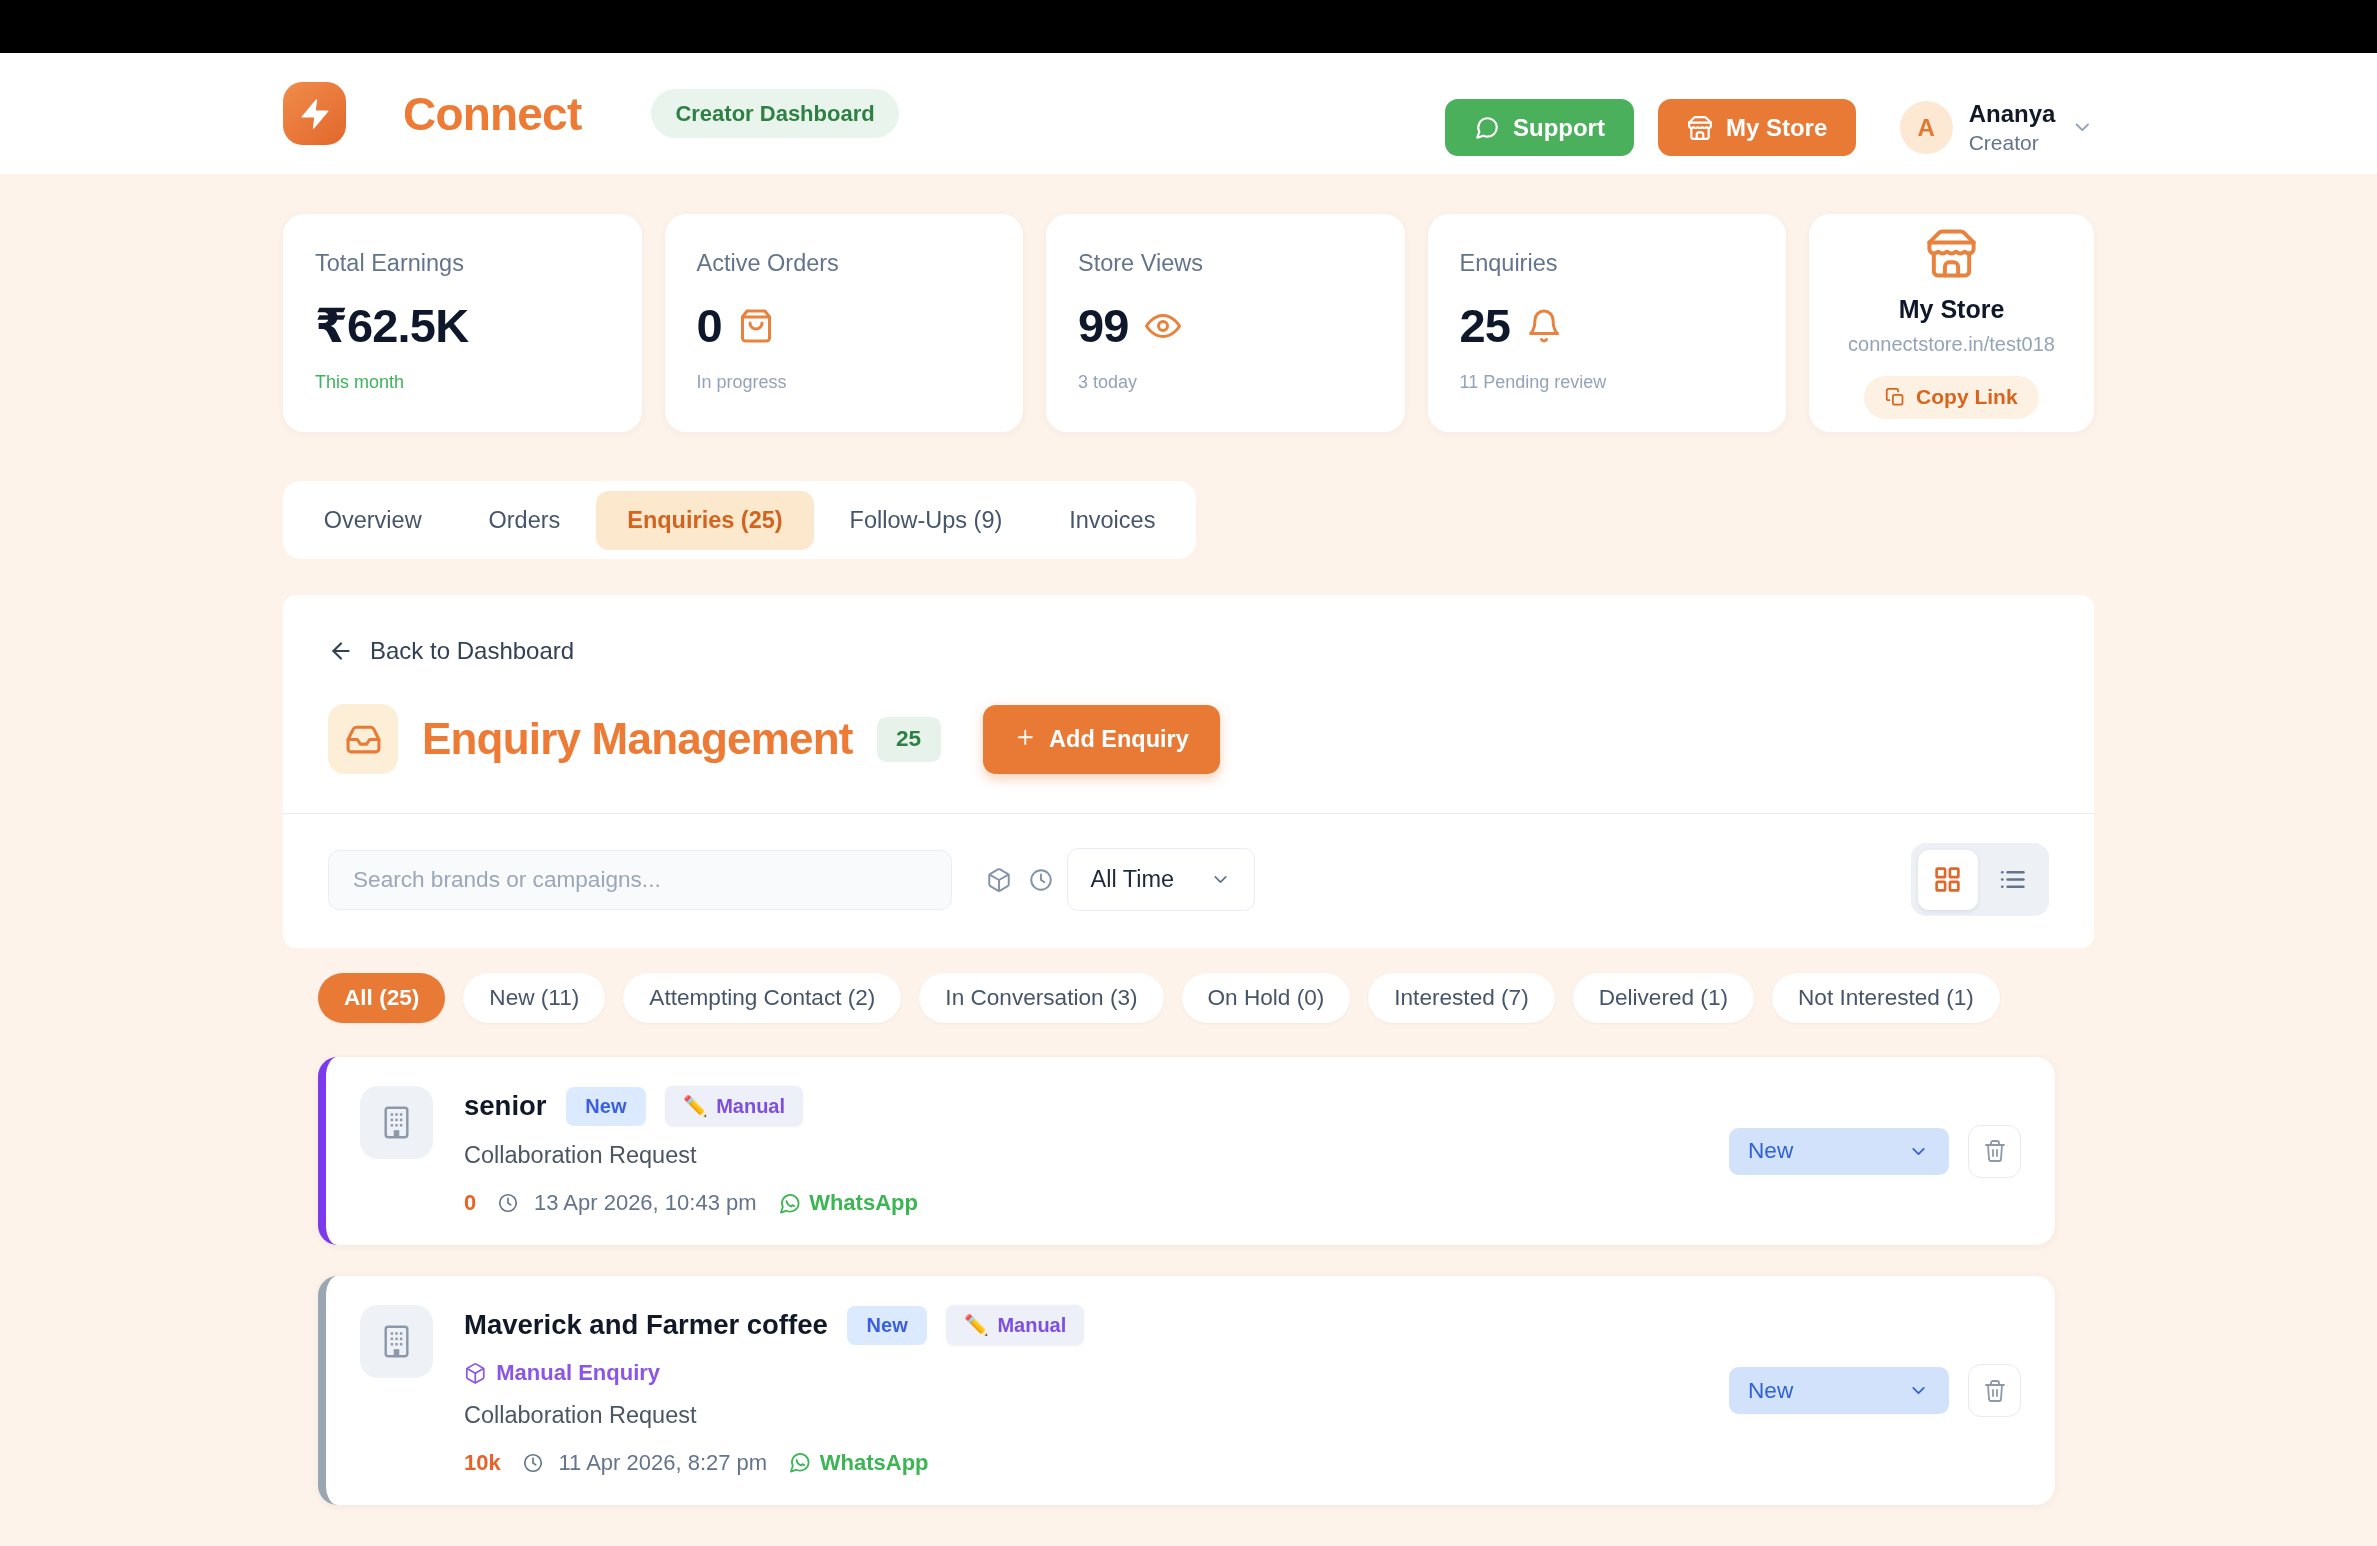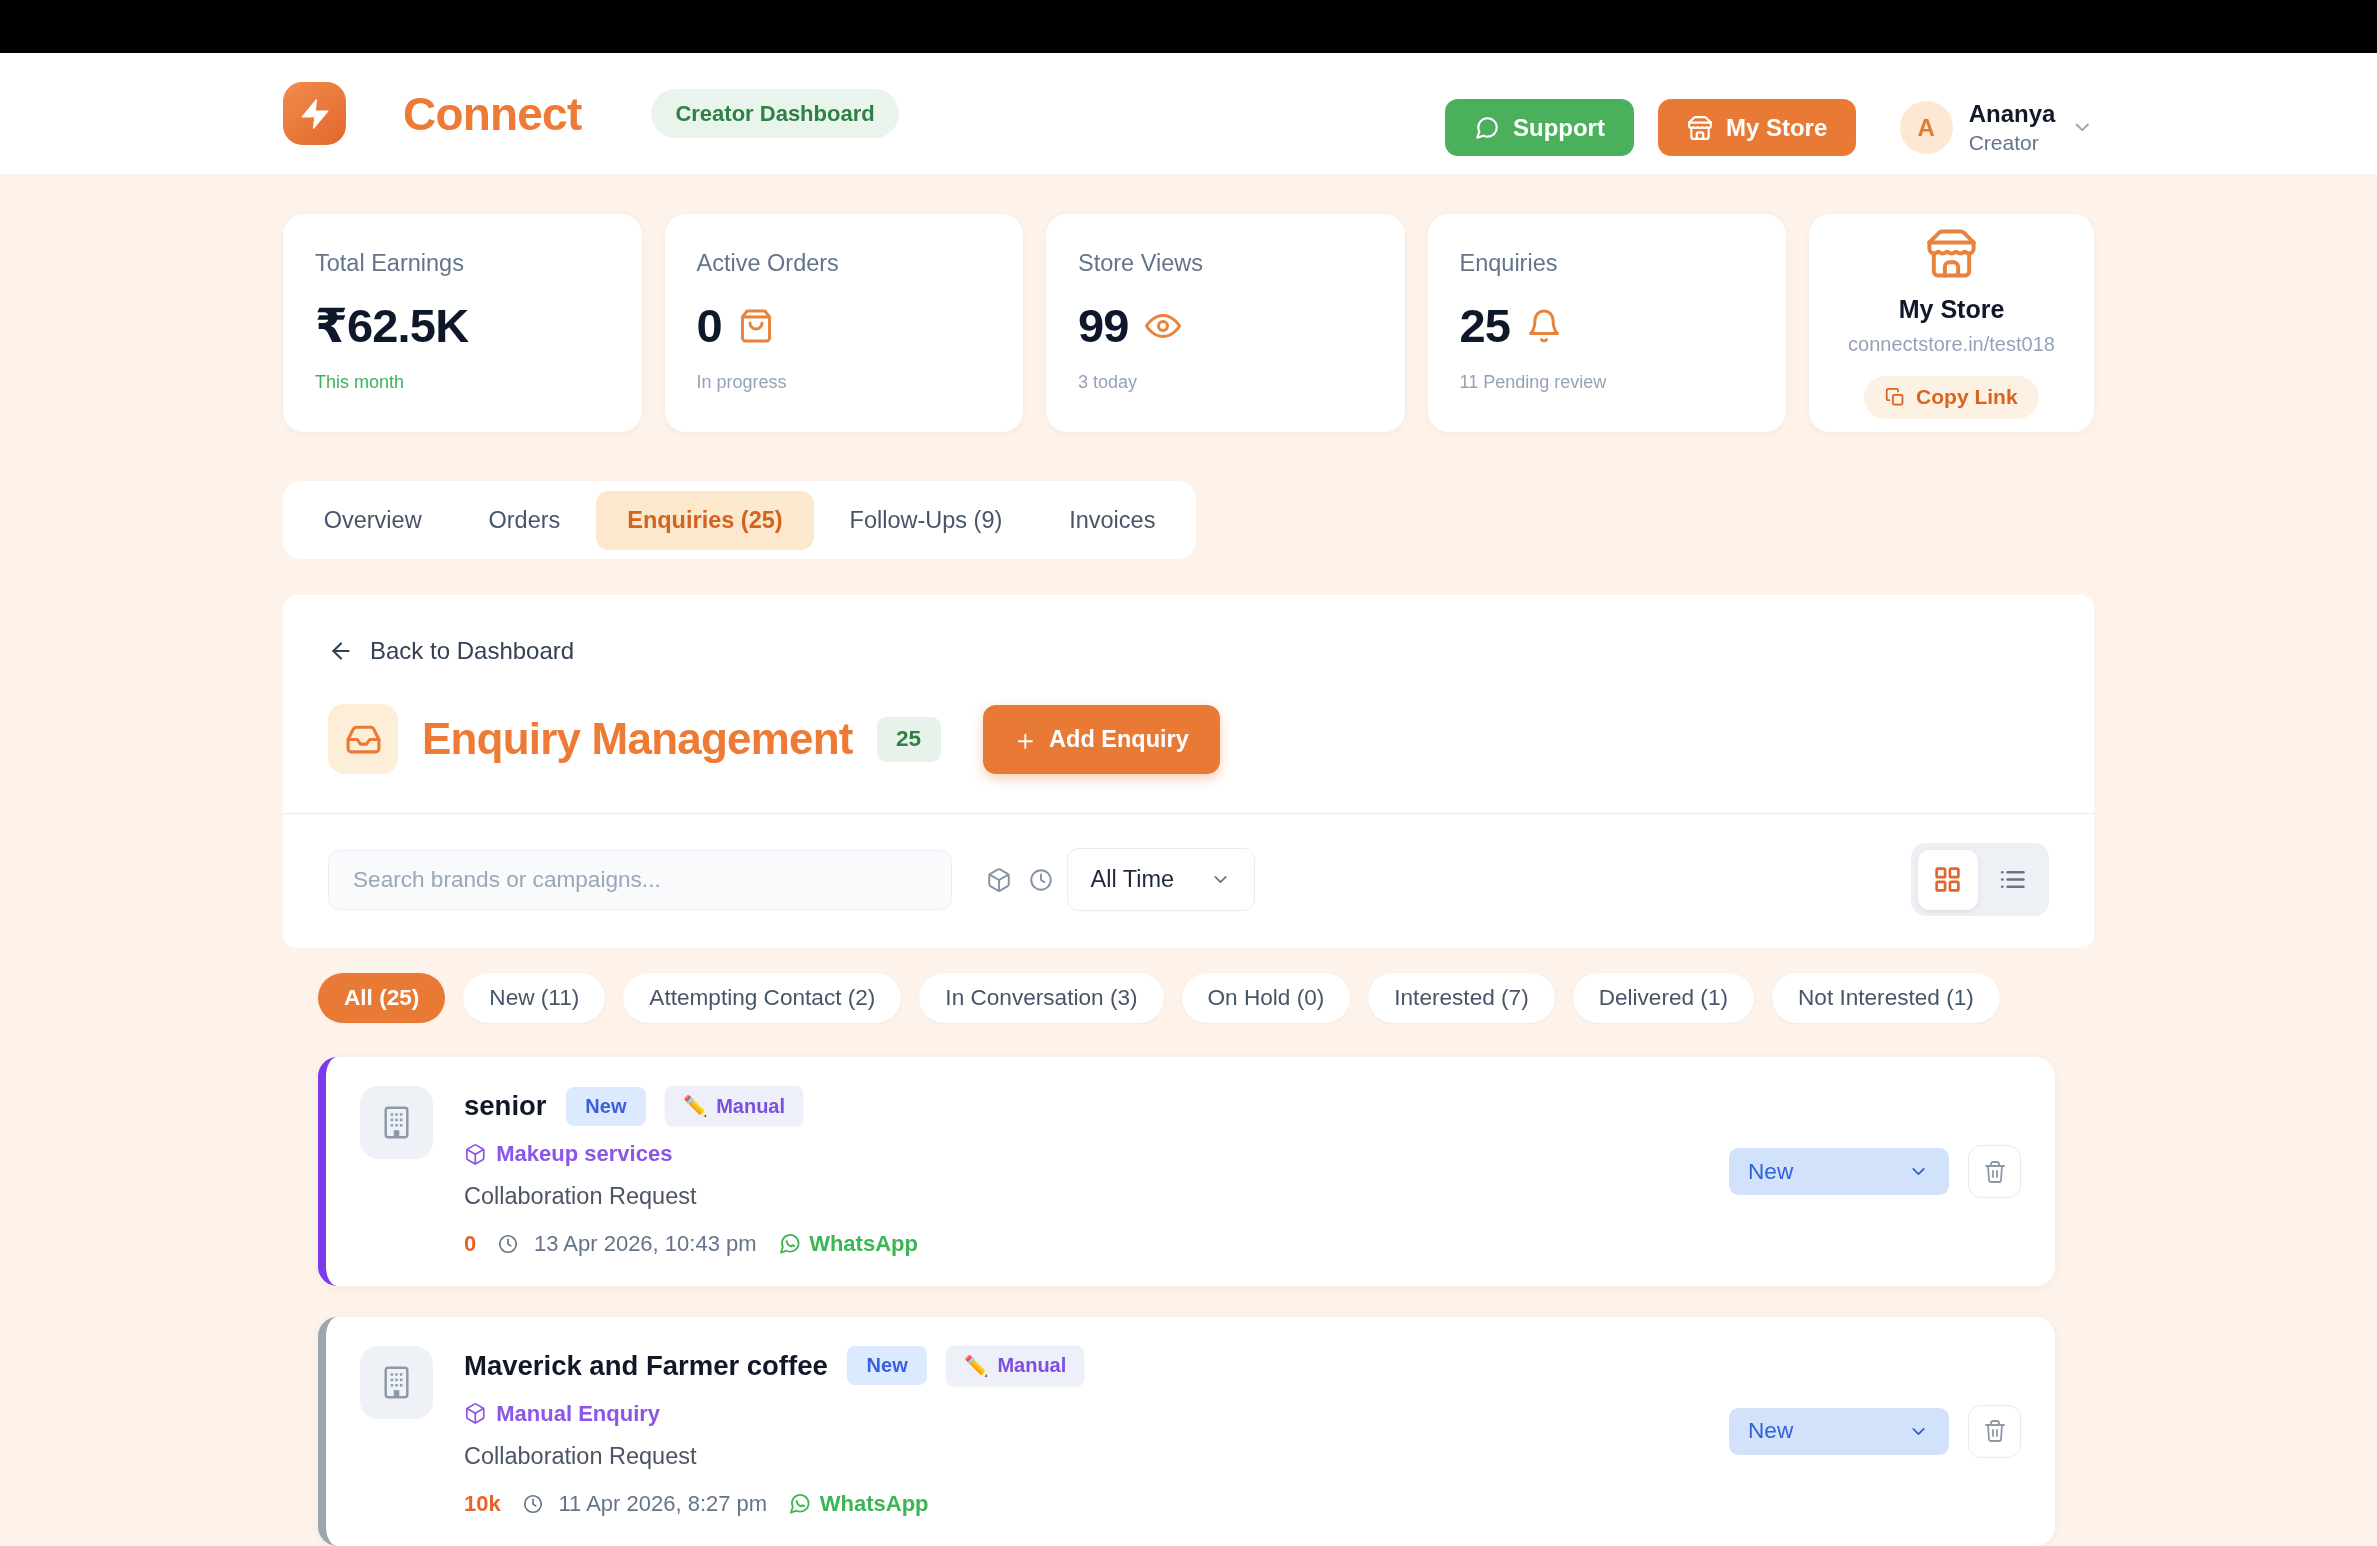--- a/index.html
+++ b/index.html
@@ -51,21 +51,21 @@
 
   
   .panel { margin-top:36px; background:#fff; border-radius:13px; padding:42px 45px 0; }
   .back-row { display:flex; align-items:center; gap:16px; color:#334155; font-size:24px; cursor:pointer; }
   .back-row svg { width:26px; height:26px; color:#334155; }
   .title-row { display:flex; align-items:center; gap:24px; margin-top:39px; }
   .title-iconbox { width:70px; height:70px; border-radius:16px; background:#fdeed8; display:flex; align-items:center; justify-content:center; }
   .title-iconbox svg { width:37px; height:37px; color:#e87a35; }
   .panel-title { font-size:44px; font-weight:bold; color:#ed7b35; letter-spacing:-0.8px; }
   .count-badge { background:#e7f3ea; color:#2f8044; font-size:22.6px; font-weight:bold; padding:9.7px 19.4px; border-radius:9.7px; }
-  .btn-add { margin-left:18px; display:flex; align-items:flex-end; gap:13px; background:#e87a35; color:#fff; font-size:23.5px; font-weight:bold; border:none; border-radius:13px; padding:21px 31px; cursor:pointer; box-shadow:0 4.9px 11.3px rgba(232,122,53,.35); }
+  .btn-add { margin-left:18px; display:flex; align-items:flex-start; gap:13px; background:#e87a35; color:#fff; font-size:23.5px; font-weight:bold; border:none; border-radius:13px; padding:21px 31px; cursor:pointer; box-shadow:0 4.9px 11.3px rgba(232,122,53,.35); }
   .btn-add svg { width:22.6px; height:22.6px; }
   .panel-divider { border-top:0.8px solid #e7ebf1; margin:39px -45px 0; }
   .filter-row { display:flex; align-items:center; padding:29px 0 32px; }
   .search-input { width:624px; height:60px; background:#f8fafc; border:0.8px solid #e8edf3; border-radius:11.3px; font-size:22.6px; padding:0 24px; color:#334155; outline:none; font-family:inherit; }
   .search-input::placeholder { color:#9aa7b8; }
   .icon-gap { margin-left:34px; color:#8494a8; }
   .icon-gap svg { width:26px; height:26px; }
   .select-pill { margin-left:13px; height:63px; background:#fff; border:0.8px solid #e8edf3; border-radius:11.3px; display:flex; align-items:center; justify-content:space-between; padding:0 22.6px; font-size:23.5px; color:#1e293b; cursor:pointer; }
   .select-offerings { width:306px; }
   .select-time { width:188px; }
@@ -330,28 +330,20 @@
         </div>
         <div class="ecard-body">
           <div class="ecard-title-row">
             <span class="ecard-name">senior</span>
             <span class="pill-new">New</span>
             <span class="pill-manual">
               <span>✏️</span>
               <span>Manual</span>
             </span>
           </div>
-          <div class="ecard-offering">
-            <svg viewBox="0 0 24 24" fill="none" stroke="currentColor" stroke-width="1.8" stroke-linecap="round" stroke-linejoin="round">
-                <path d="M21 16V8a2 2 0 0 0-1-1.73l-7-4a2 2 0 0 0-2 0l-7 4A2 2 0 0 0 3 8v8a2 2 0 0 0 1 1.73l7 4a2 2 0 0 0 2 0l7-4A2 2 0 0 0 21 16z"></path>
-                <polyline points="3.27 6.96 12 12.01 20.73 6.96"></polyline>
-                <line x1="12" y1="22.08" x2="12" y2="12"></line>
-              </svg>
-            <span>Makeup services</span>
-          </div>
           <div class="ecard-subject">Collaboration Request</div>
           <div class="ecard-meta">
             <span class="meta-count">0</span>
             <svg class="meta-clock" viewBox="0 0 24 24" fill="none" stroke="currentColor" stroke-width="1.8" stroke-linecap="round" stroke-linejoin="round">
                 <circle cx="12" cy="12" r="9"></circle>
                 <polyline points="12 7 12 12 15 14"></polyline>
               </svg>
             <span>13 Apr 2026, 10:43 pm</span>
 
             <span class="meta-wa">

